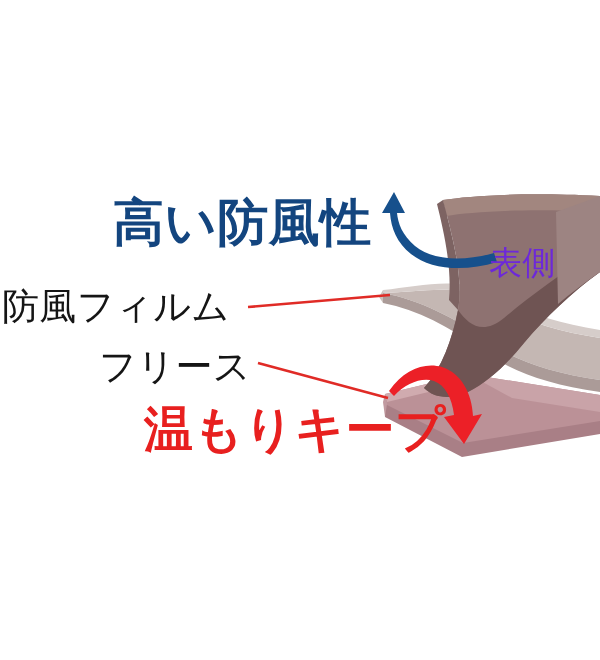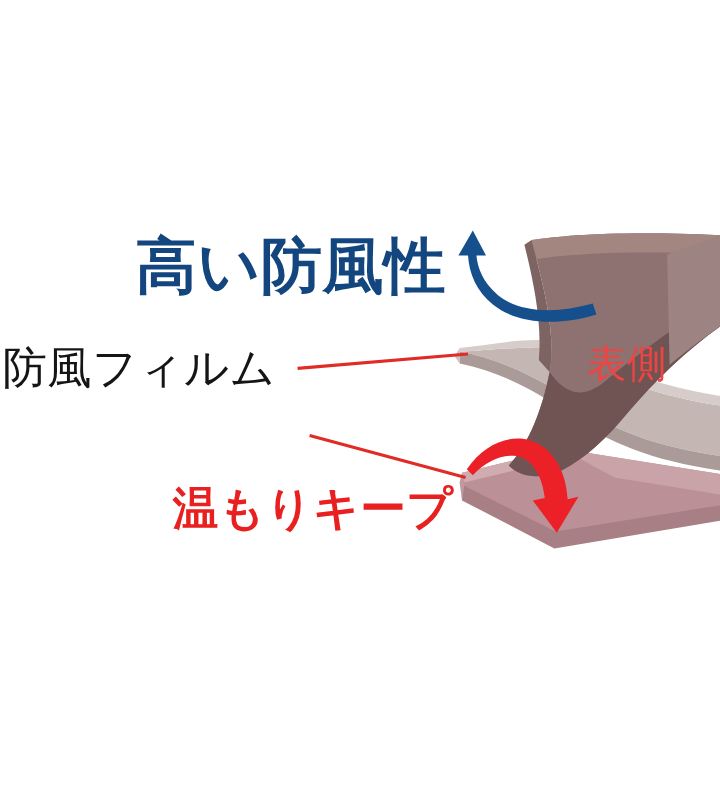--- a/index.html
+++ b/index.html
@@ -47,31 +47,30 @@
   #label-fleece {
     left: 99px;
     top: 348px;
     font-size: 37px;
     font-weight: 400;
     color: #151515;
   }
   #label-warmth {
     left: 144px;
     top: 405px;
-    font-size: 38px;
+    font-size: 49px;
     font-weight: 700;
     color: #e8201f;
   }
   #label-outer-side {
     left: 489px;
     top: 246px;
     font-size: 33px;
     font-weight: 400;
-    color: #ef4444;
-    margin-top: 40px;
+    color: #6d28d9;
   }
 </style>
 </head>
 <body>
 
 <div id="infographic">
 
   <svg id="diagram-svg" viewBox="0 0 600 660">
 
     <g>
@@ -164,18 +163,19 @@
 
     <line x1="248" y1="307" x2="390" y2="295" stroke="#e02b26" stroke-width="2.6"></line>
     <line x1="258" y1="363" x2="388" y2="398" stroke="#e02b26" stroke-width="2.6"></line>
 
   </svg>
 
   <div class="label" id="label-headline">高い防風性</div>
 
   <div class="label" id="label-film">防風フィルム</div>
 
+  <div class="label" id="label-fleece">フリース</div>
 
   <div class="label" id="label-warmth">温もりキープ</div>
 
   <div class="label" id="label-outer-side">表側</div>
 
 </div>
 
 </body></html>

